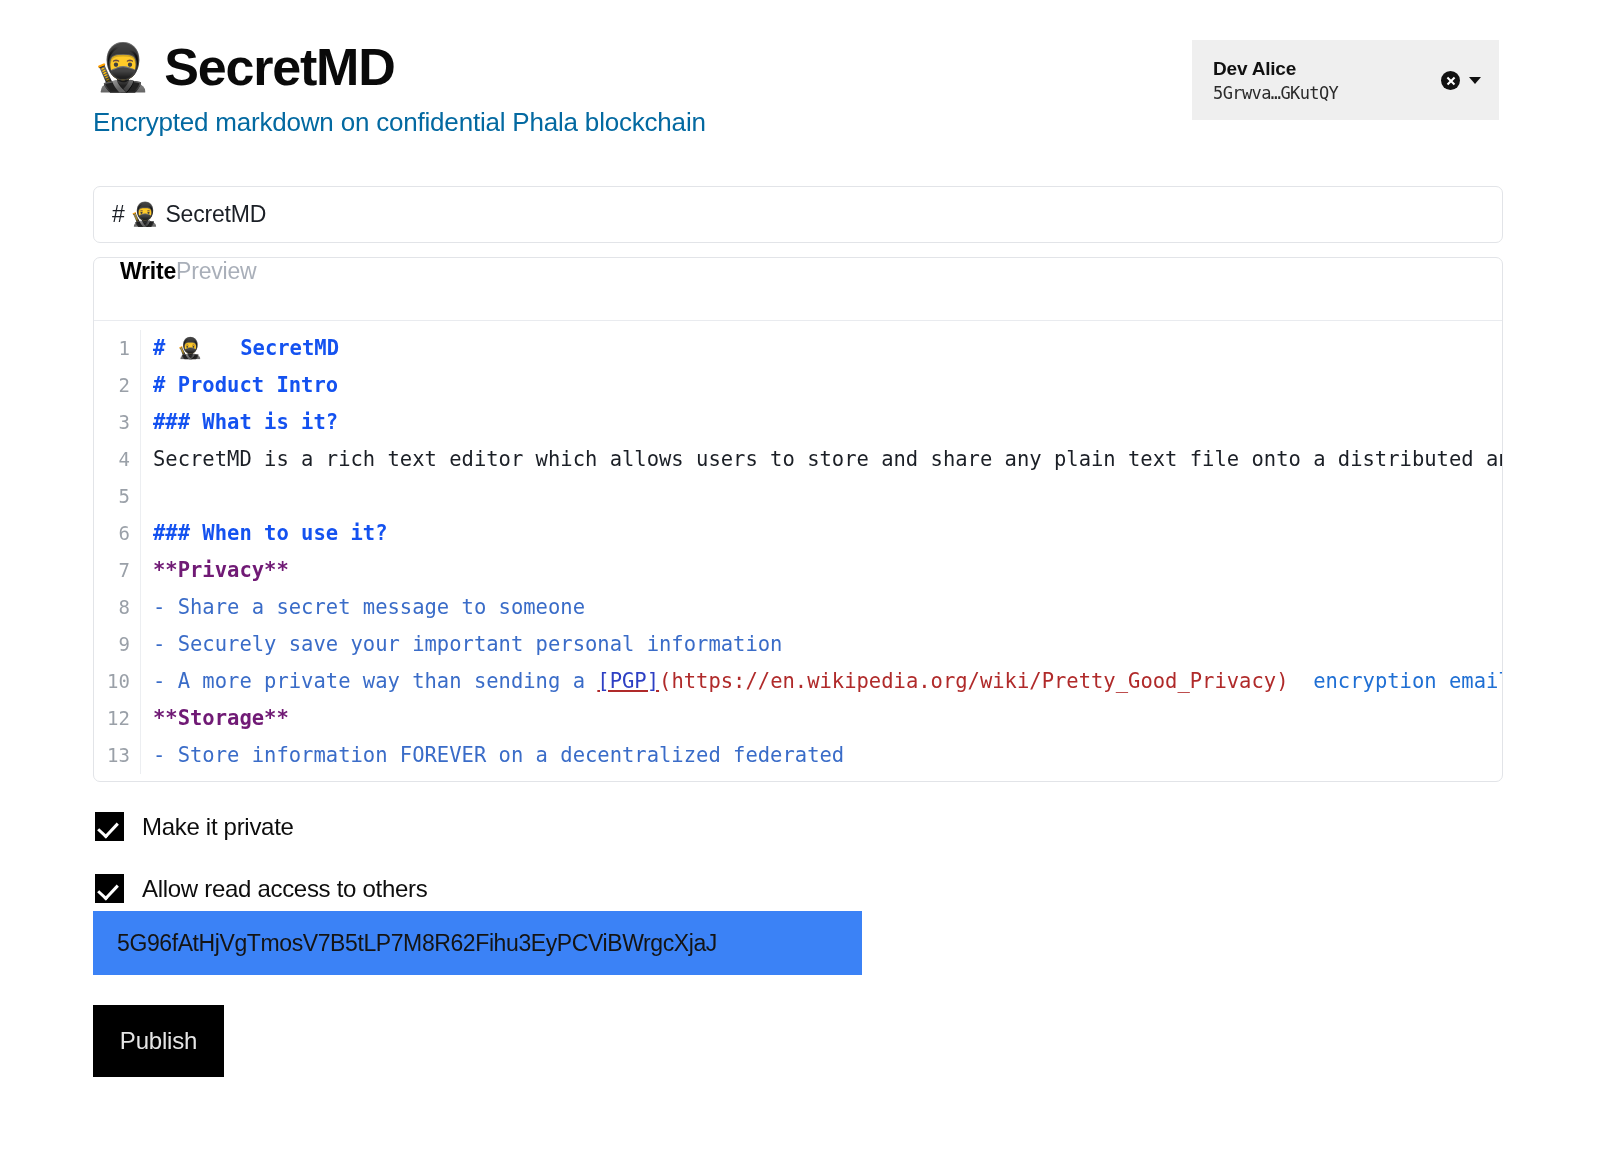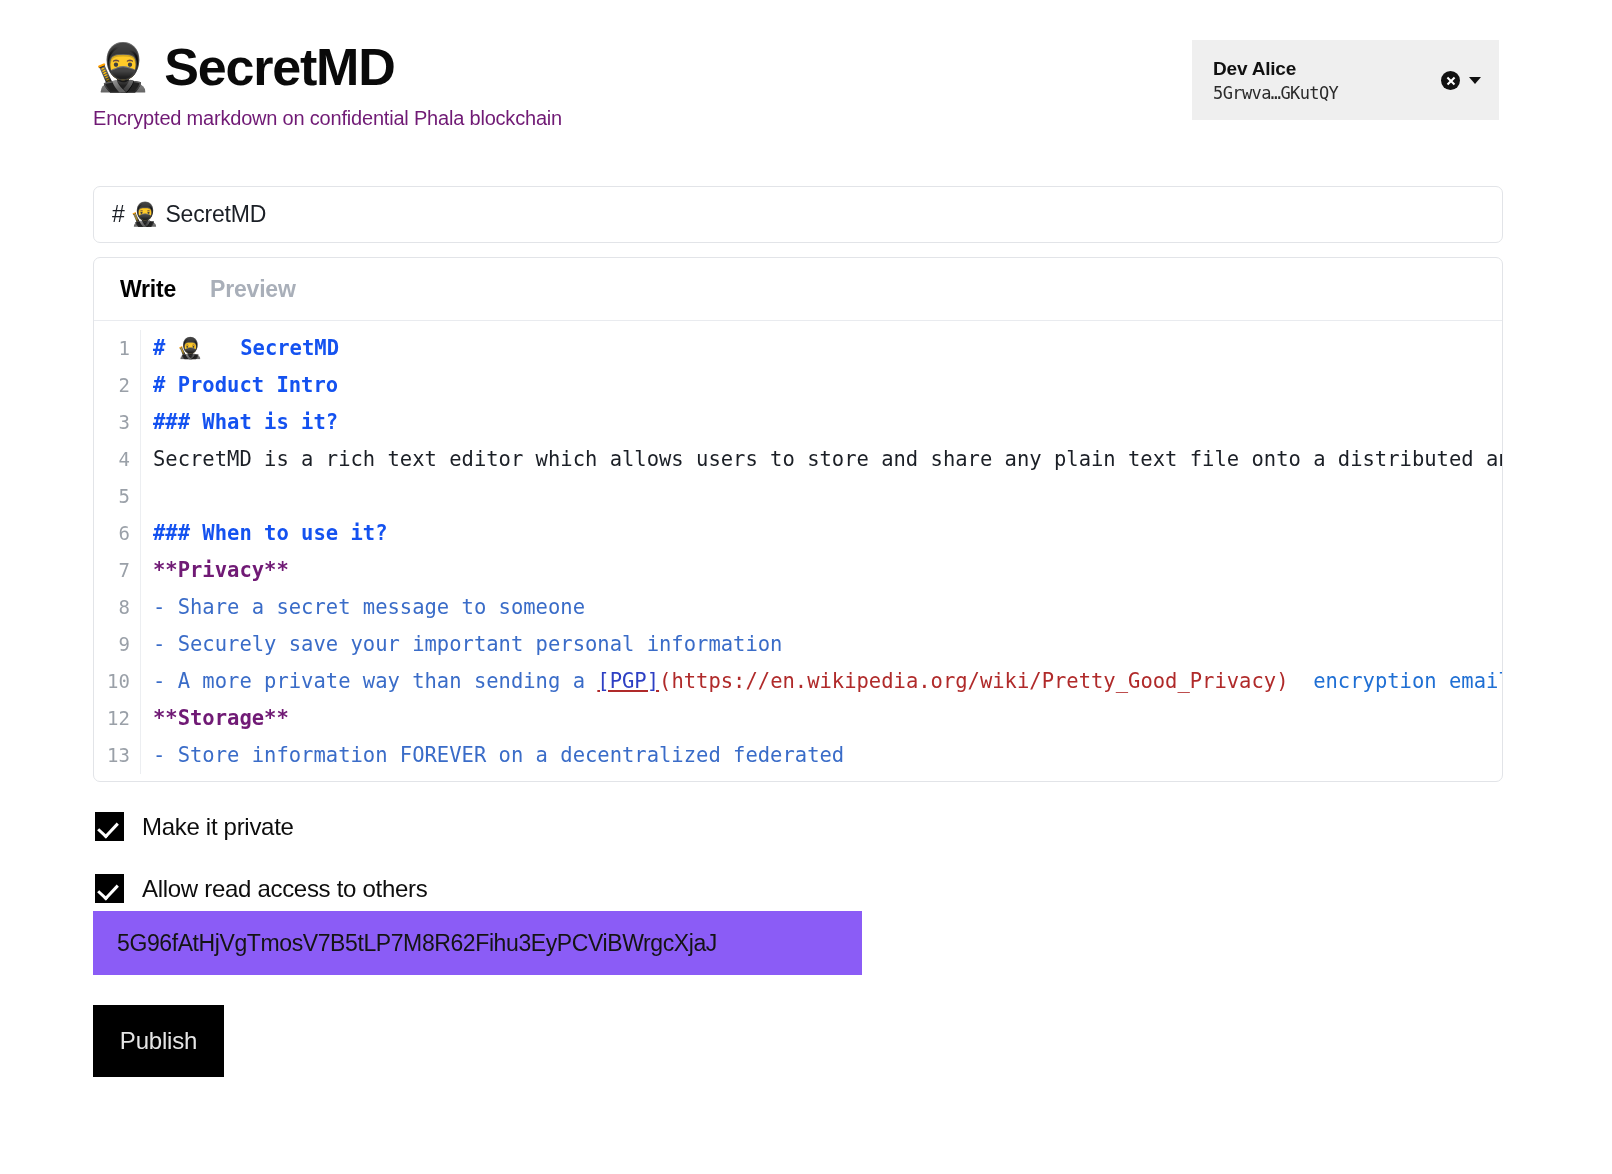--- a/index.html
+++ b/index.html
@@ -35,22 +35,22 @@
   }
   .brand-title {
     font-size: 52px;
     font-weight: 700;
     letter-spacing: -1.2px;
     color: #0a0a0a;
     line-height: 1.05;
   }
   .brand-sub {
     margin-top: 12px;
-    font-size: 20px;
-    color: #701a75;
+    font-size: 26px;
+    color: #0369a1;
     letter-spacing: -0.2px;
   }
 
   
   .account {
     position: absolute;
     right: 113px; top: 40px;
     width: 307px; height: 80px;
     background: #efefef;
     display: flex;
@@ -108,31 +108,30 @@
     position: absolute;
     left: 93px; top: 257px;
     width: 1410px; height: 525px;
     border: 1px solid #e2e4e8;
     border-radius: 7px;
     background: #fff;
     overflow: hidden;
   }
   .tabs {
     height: 63px;
-    display: flex; align-items: center;
-    gap: 34px;
+    display: flex; align-items: flex-start;
     padding: 0 26px;
     border-bottom: 1px solid #e9ebef;
   }
   .tab {
     font-size: 23px;
     letter-spacing: -0.2px;
   }
   .tab.active { color: #000; font-weight: 700; }
-  .tab.inactive { color: #a9afb9; font-weight: 700; }
+  .tab.inactive { color: #a9afb9; font-weight: 400; }
 
   .code-area {
     position: relative;
     height: 462px;
     overflow: hidden;
     font-family: "DejaVu Sans Mono", monospace;
     font-size: 20.5px;
     line-height: 37px;
   }
   .code-rows { padding-top: 9px; }
@@ -196,21 +195,21 @@
     font-size: 24px;
     color: #0d0d0d;
     letter-spacing: -0.3px;
   }
 
   
   .addr-field {
     position: absolute;
     left: 93px; top: 911px;
     width: 769px; height: 64px;
-    background: #8b5cf6;
+    background: #3b82f6;
     display: flex; align-items: center;
     padding: 0 24px;
     font-size: 23px;
     color: #141414;
     letter-spacing: -0.4px;
   }
 
   
   .publish {
     position: absolute;

